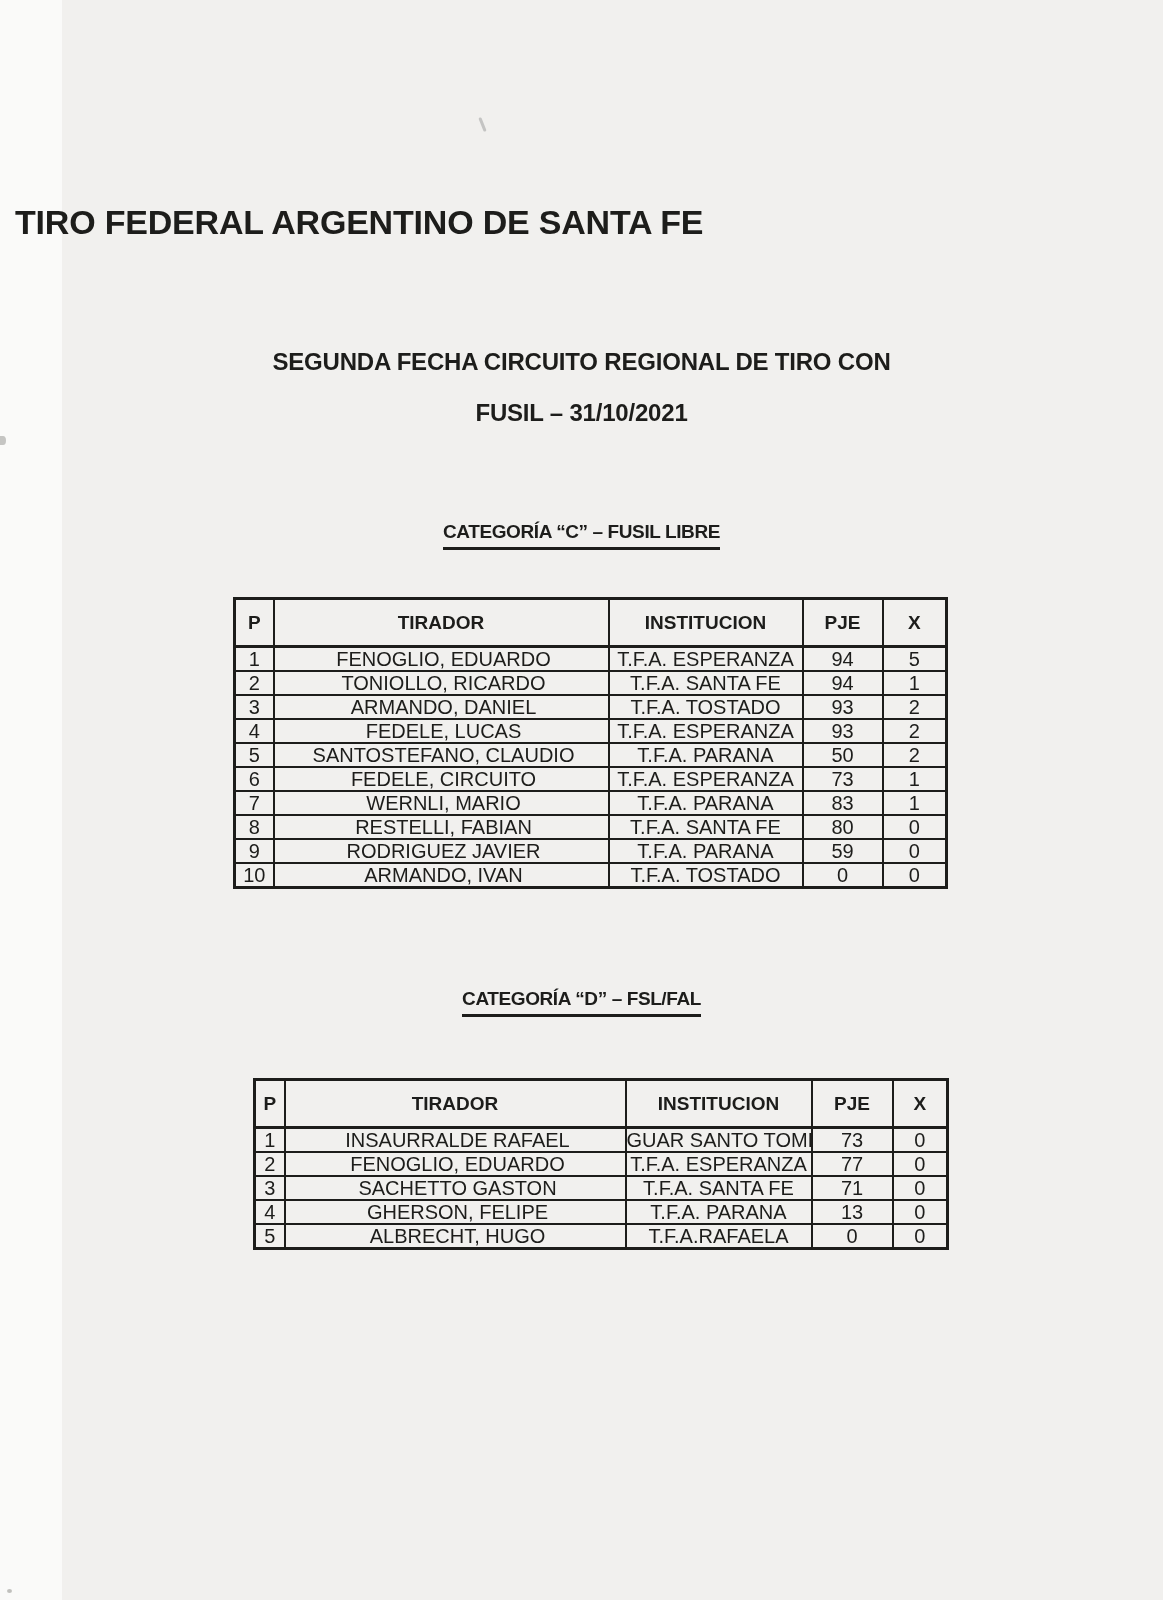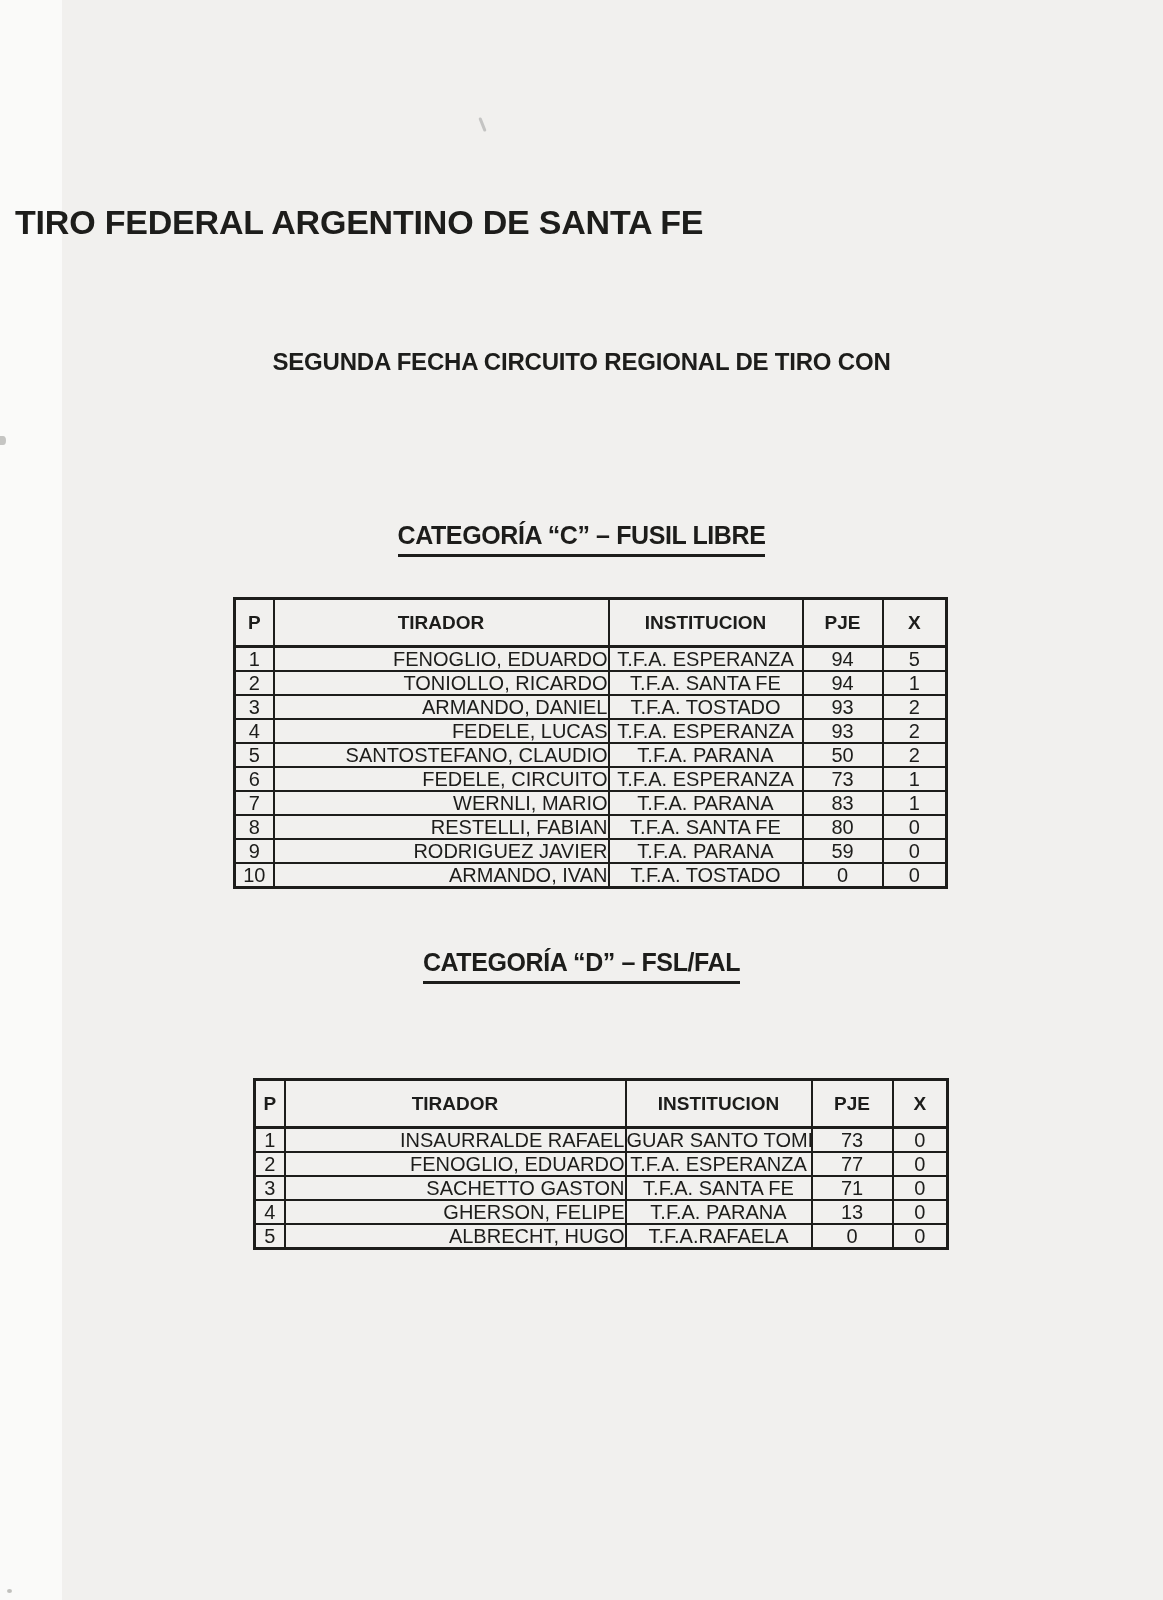--- a/index.html
+++ b/index.html
@@ -45,24 +45,24 @@
     font-weight: bold;
     letter-spacing: -0.2px;
     line-height: 51px;
   }
   .section-heading-wrap {
     position: absolute;
     left: 0; width: 100%;
     text-align: center;
   }
   .section-heading-wrap.cat-c { top: 521px; }
-  .section-heading-wrap.cat-d { top: 948px; }
+  .section-heading-wrap.cat-d { top: 988px; }
   .section-heading {
     display: inline-block;
-    font-size: 25px;
+    font-size: 19px;
     font-weight: bold;
     letter-spacing: -0.4px;
     margin: 0;
     padding-bottom: 4px;
     border-bottom: 3px solid var(--ink, #1d1d1b);
   }
   
   .results-table {
     position: absolute;
     border-collapse: collapse;
@@ -86,21 +86,21 @@
   .results-table tbody td {
     height: 22px;
     font-size: 20px;
     line-height: 22px;
     padding: 0;
     text-align: center;
     white-space: nowrap;
     overflow: hidden;
   }
   .results-table tbody td.c1 {
-    text-align: right;
+    text-align: center;
     padding-left: 5px;
   }
   .table-c { left: 233px; top: 597px; width: 712px; }
   .table-c col.colP   { width: 39px; }
   .table-c col.colT   { width: 335px; }
   .table-c col.colI   { width: 194px; }
   .table-c col.colPJE { width: 80px; }
   .table-c col.colX   { width: 64px; }
   .table-d { left: 253px; top: 1078px; width: 693px; }
   .table-d col.colP   { width: 30px; }
@@ -137,20 +137,21 @@
 <body style="--paper: #f1f0ee; --ink: #1d1d1b;">
 
 <div class="page">
 
   <div class="left-band"></div>
 
   <h1 class="doc-title">TIRO FEDERAL ARGENTINO DE SANTA FE</h1>
 
   <div class="doc-subtitle">
     <div>SEGUNDA FECHA CIRCUITO REGIONAL DE TIRO CON</div>
+    <div>FUSIL – 31/10/2021</div>
   </div>
 
   <div class="section-heading-wrap cat-c">
     <h2 class="section-heading">CATEGORÍA “C” – FUSIL LIBRE</h2>
   </div>
 
   <table class="results-table table-c">
     <colgroup>
       <col class="colP">
         <col class="colT">

